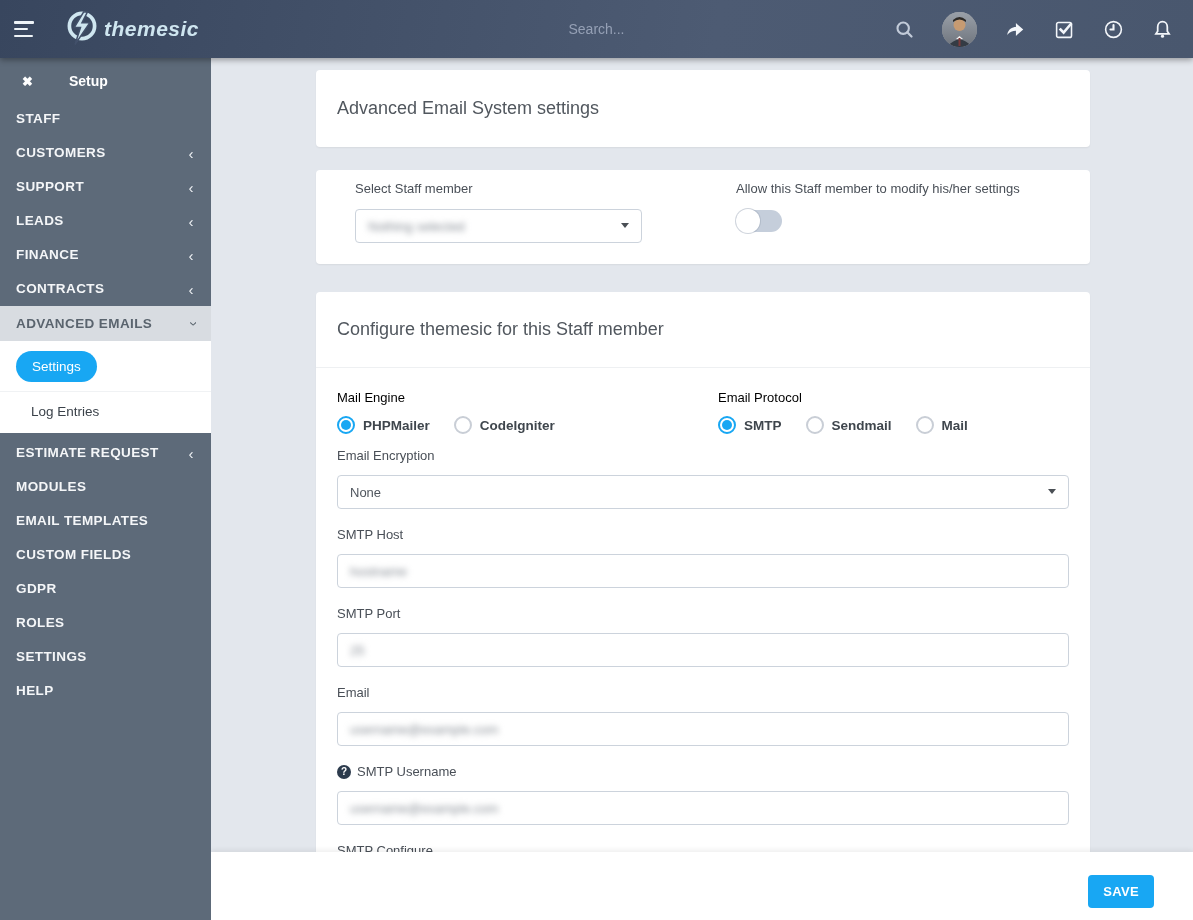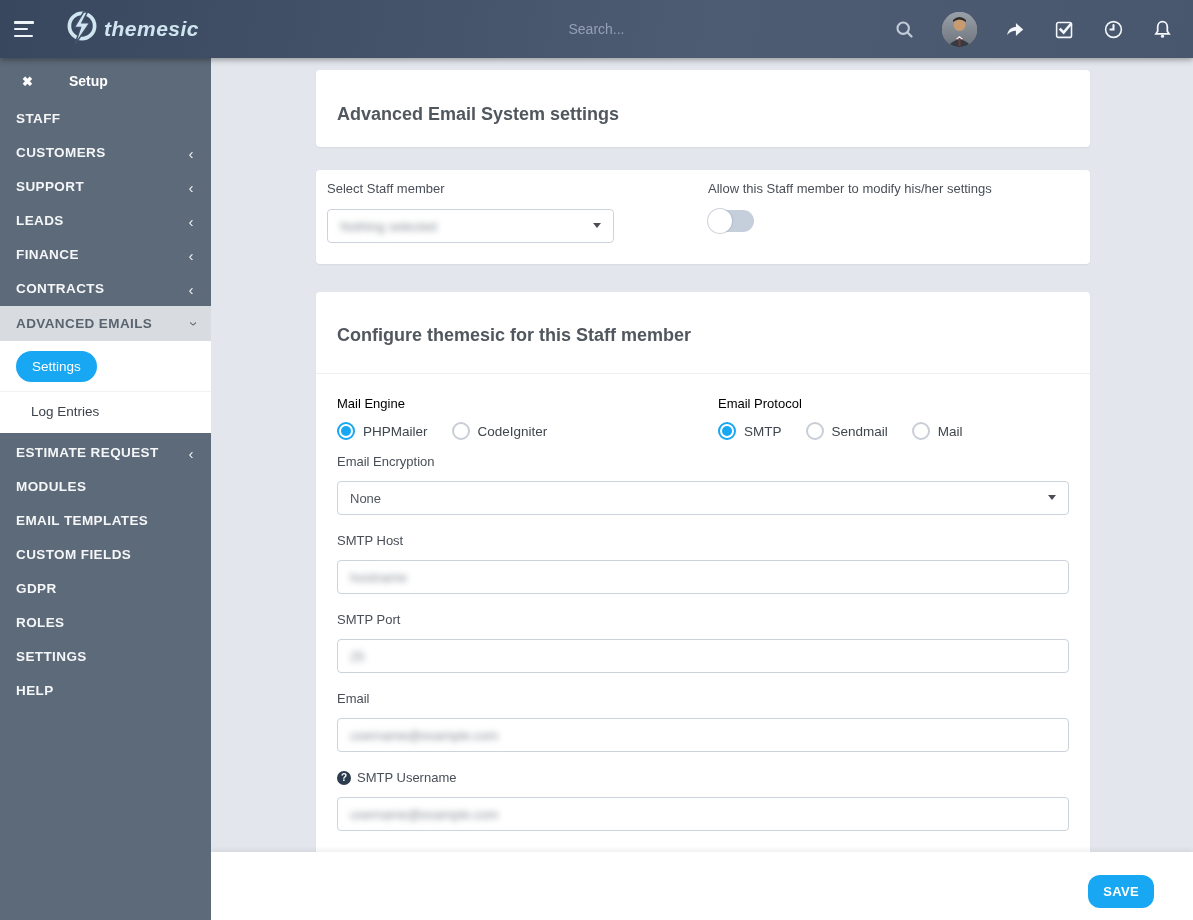--- a/index.html
+++ b/index.html
@@ -36,56 +36,56 @@
   .sb-item.active { background:#d8dce1; color:#5a646e; height:35px; }
   .sb-item.active .chev { color:#5a646e; }
   .sb-sub { background:#ffffff; padding-top:8px; }
   .sb-pill { display:inline-block; margin:2px 14px 9px 16px; background:#18a7f3; color:#fff; font-size:13.5px;
     padding:8px 16px; border-radius:17px; cursor:pointer; }
   .sb-sub-item { border-top:1px solid #f0f2f4; padding:12px 16px 14px 31px; font-size:13.5px; color:#3b424a; cursor:pointer; }
 
   
   .main { position:absolute; left:211px; top:58px; width:982px; height:862px; background:#e3e7ed; overflow:hidden; }
   .card { position:absolute; left:105px; width:774px; background:#fff; border-radius:4px; box-shadow:0 1px 2px rgba(0,0,0,.06); }
-  .card-title { font-size:18px; color:#51575e; font-weight:700;margin-top:6px; }
+  .card-title { font-size:18px; color:#51575e; font-weight:400; }
 
   .card1 { top:12px; height:77px; padding:28px 21px; }
-  .card2 { top:112px; height:94px; padding:11px 11px; display:flex; }
+  .card2 { top:112px; height:94px; padding:11px 39px; display:flex; }
   .field-label { font-size:13px; color:#494f57; display:block; }
   .col-left { width:381px; }
   .select { height:34px; border:1px solid #ccd3dc; border-radius:4px; background:#fff; display:flex; align-items:center;
     padding:0 12px; font-size:13px; color:#50565e; cursor:pointer; position:relative; margin-top:13px; }
   .select .caret { position:absolute; right:12px; top:13px; width:0; height:0; border-left:4.5px solid transparent;
     border-right:4.5px solid transparent; border-top:5px solid #4a4f55; }
   .staff-select { width:287px; }
   .blur { filter:blur(3px); color:#868c94; }
   .toggle { margin-top:14px; width:46px; height:22px; border-radius:11px; background:#c5cedb; position:relative; cursor:pointer; }
   .toggle .knob { position:absolute; left:0px; top:-1px; width:24px; height:24px; border-radius:50%; background:#fff;
     box-shadow:0 0 0 1px rgba(160,170,185,.5); }
 
   .card3 { top:234px; height:590px; }
   .card3-head { padding:27px 21px 27px; border-bottom:1px solid #eef0f2; }
   .card3-body { padding:22px 21px; }
   .row2 { display:flex; }
   .bold-label { font-size:13px; font-weight:400; color:#000000; display:block; }
-  .radio-row { display:flex; align-items:center; gap:24px; margin-top:11px; margin-bottom:6px; }
+  .radio-row { display:flex; align-items:center; gap:24px; margin-top:11px; margin-bottom:6px;font-weight:bold; }
   .radio-opt { display:flex; align-items:center; gap:8px; font-size:13.5px; color:#3f464d; cursor:pointer; }
   .radio { width:18px; height:18px; border-radius:50%; border:2px solid #c9ced6; background:#fff; position:relative; }
   .radio.checked { border-color:#18a7f3; }
   .radio.checked::after { content:""; position:absolute; left:2px; top:2px; width:10px; height:10px; border-radius:50%; background:#18a7f3; }
   .form-label { font-size:13px; color:#494f57; display:flex; align-items:center; gap:6px; margin-top:18px; }
   .text-input { margin-top:12px; width:100%; height:34px; border:1px solid #ccd3dc; border-radius:4px; background:#fff;
     display:flex; align-items:center; padding:0 12px; font-size:13px; }
   .help-badge { width:14px; height:14px; border-radius:50%; background:#2c3b4d; color:#fff; font-size:10px; font-weight:700;
     display:inline-flex; align-items:center; justify-content:center; cursor:pointer; }
 
   
   .footer { position:absolute; left:0; bottom:0; width:982px; height:68px; background:#fff;
     box-shadow:0 -2px 5px rgba(0,0,0,.07); z-index:25; }
-  .save-btn { position:absolute; right:39px; top:23px; background:#18a7f3; color:#fff; border:none; border-radius:12px;
+  .save-btn { position:absolute; right:39px; top:23px; background:#18a7f3; color:#fff; border:none; border-radius:4px;
     font-size:13px; font-weight:700; font-family:"Liberation Sans",sans-serif; padding:9px 15px; cursor:pointer; letter-spacing:.3px; }
 
   .white-icon { stroke:#f3f6fa; fill:none; stroke-width:1.8; stroke-linecap:round; stroke-linejoin:round; }
 </style>
 </head>
 <body>
 
 <div class="navbar">
   <div class="burger">
       <span></span>

